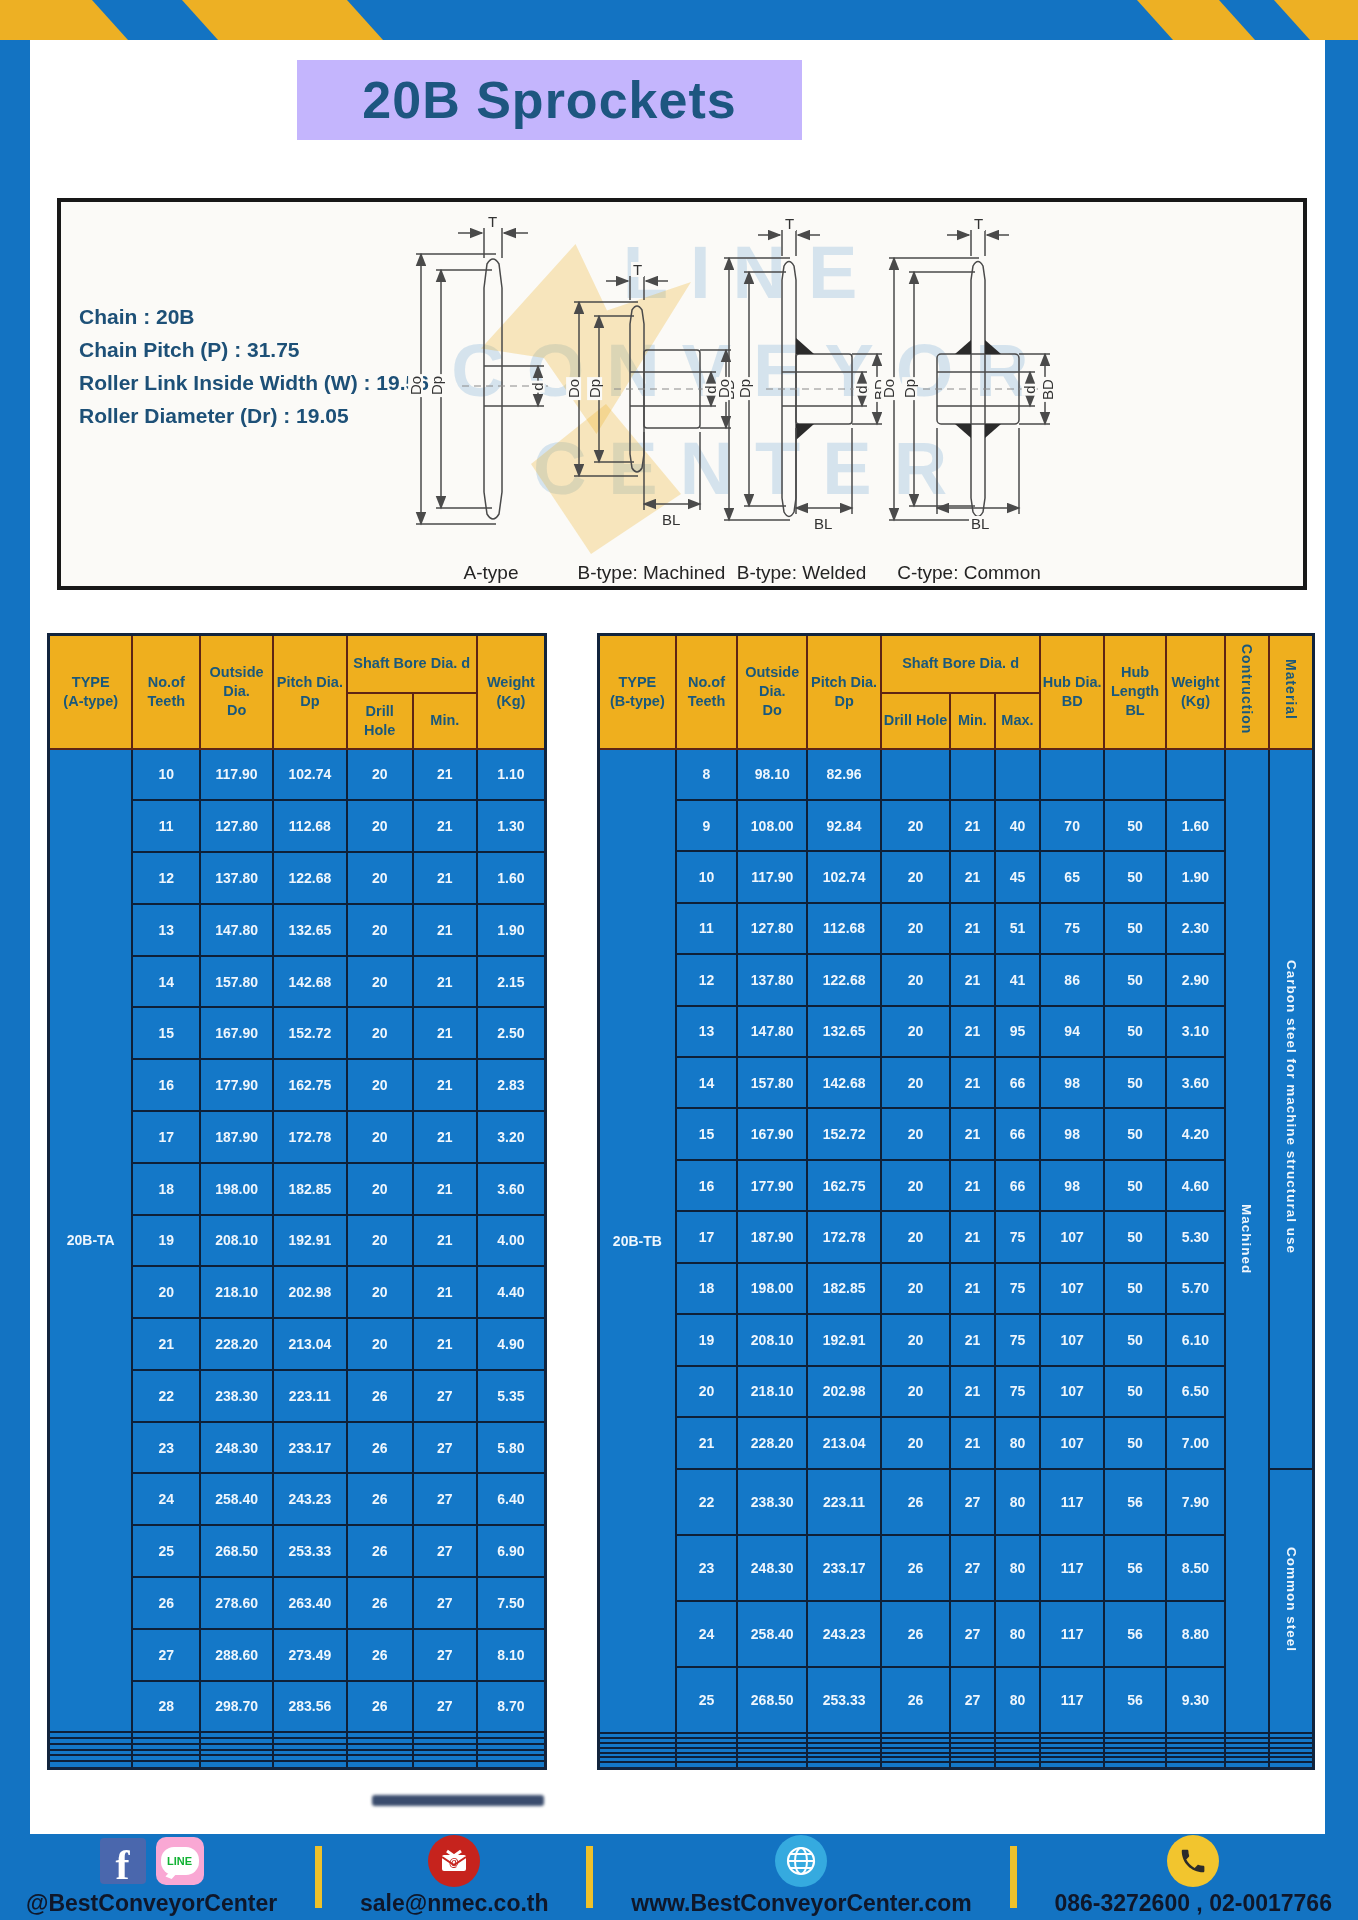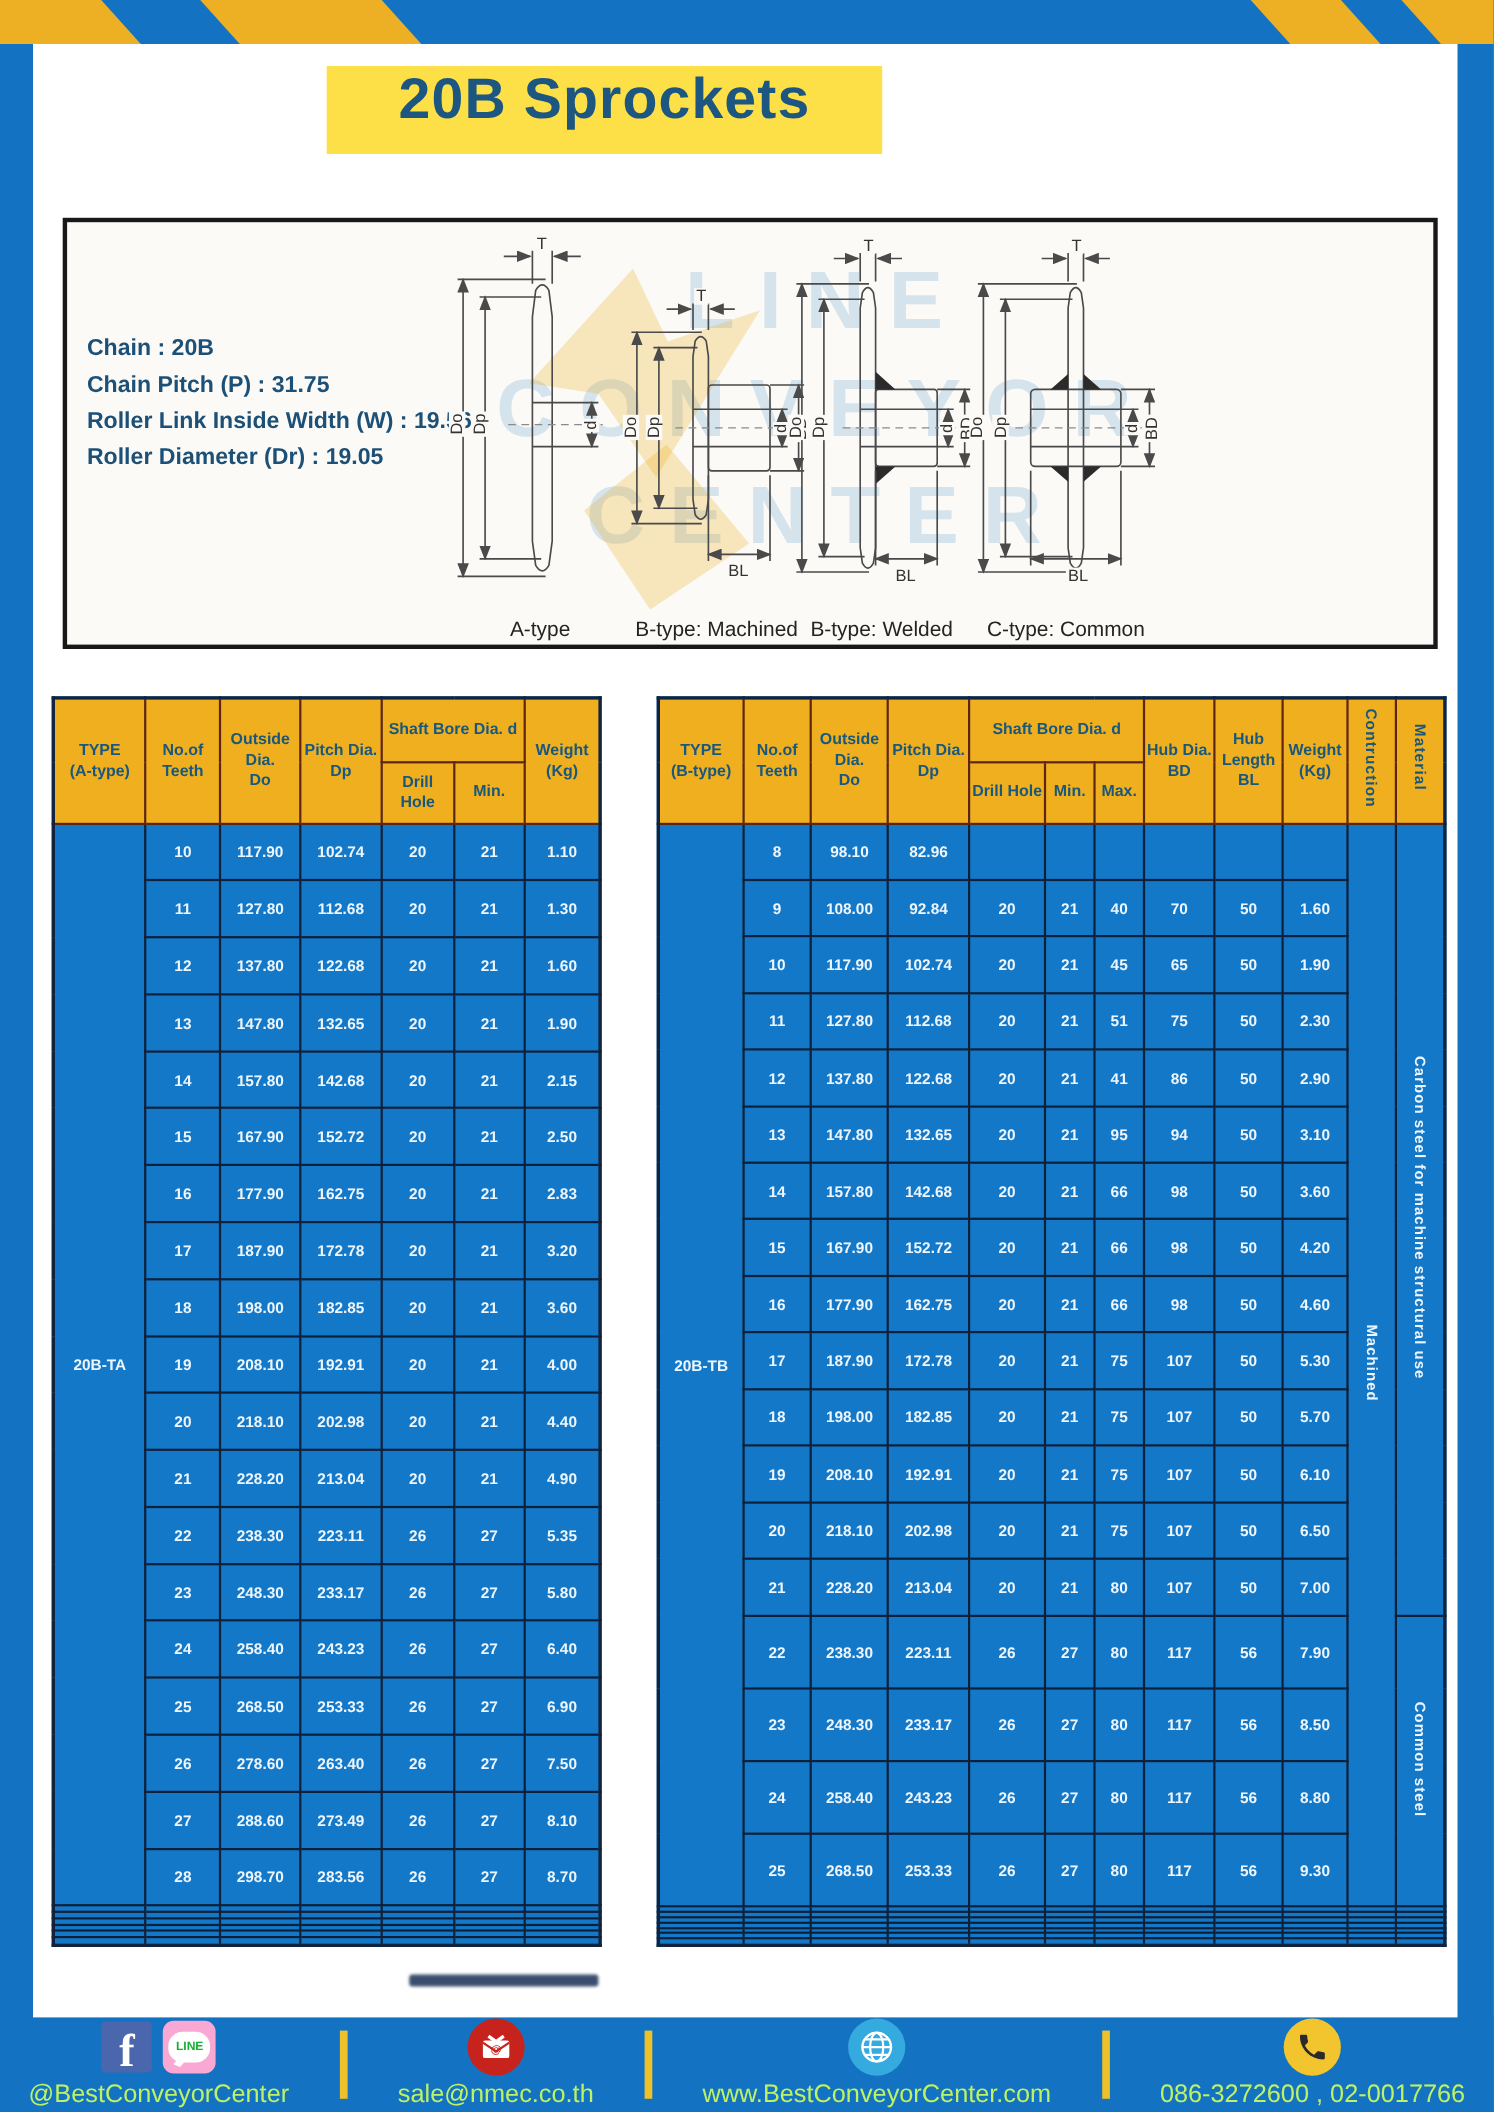--- a/index.html
+++ b/index.html
@@ -4,21 +4,21 @@
 <style>
   html,body{margin:0;padding:0;background:#888;}
   *{box-sizing:border-box;font-family:"Liberation Sans",sans-serif;}
   #canvas{position:relative;width:1358px;height:1920px;background:#1373c2;overflow:hidden;margin:0 auto;}
   
   #page-bg{position:absolute;left:30px;top:40px;width:1295px;height:1795px;background:#ffffff;}
   #top-bar{position:absolute;left:0;top:0;width:1358px;height:40px;background:#1373c2;overflow:hidden;}
   .stripe{position:absolute;top:-6px;height:52px;background:#edb024;transform:skewX(42deg);}
   #footer-bar{position:absolute;left:0;bottom:0;width:1358px;height:86px;background:#1373c2;display:flex;align-items:center;justify-content:space-between;padding:0 26px;}
   
-  #title-box{position:absolute;left:297px;top:60px;width:505px;height:80px;background:#fde047;display:flex;justify-content:center;}
+  #title-box{position:absolute;left:297px;top:60px;width:505px;height:80px;background:#c4b5fd;display:flex;align-items:center;justify-content:center;}
   #title-box h1{margin:0;font-size:52px;color:#1d5680;letter-spacing:1px;}
   
   #diagram-panel{position:absolute;left:57px;top:198px;width:1250px;height:392px;background:#fbfaf7;border:4px solid #181818;}
   #specs{position:absolute;left:18px;top:98px;width:360px;color:#1d5077;font-weight:bold;font-size:21px;line-height:33px;white-space:nowrap;}
   #watermark{position:absolute;left:350px;top:22px;width:680px;height:340px;pointer-events:none;}
   #watermark .wline{font-weight:bold;letter-spacing:22px;font-size:74px;color:rgba(125,175,215,0.30);line-height:98px;text-align:center;}
   .wm-shape{position:absolute;background:rgba(238,176,36,0.28);}
   .fig{position:absolute;top:12px;}
   .fig svg{display:block;}
   .fig .draw line,.fig .draw path,.fig .draw rect{stroke:#4a4a4a;stroke-width:1.5;fill:none;}
@@ -34,21 +34,21 @@
   table.spec{border-collapse:collapse;table-layout:fixed;width:100%;height:100%;background:#1478c8;border:3px solid #12243d;}
   table.spec th{background:#efaf1e;color:#19587c;border:2px solid #5e2514;font-size:14.5px;font-weight:bold;line-height:1.3;padding:1px;}
   table.spec td{border:2px solid #0e2038;color:#eef6fd;font-size:14px;font-weight:600;text-align:center;padding:0;}
   tr.h1{height:58px;}tr.h2{height:56px;}
   .vspan{writing-mode:vertical-rl;letter-spacing:1px;font-size:13.5px;display:inline-block;}
   th .vspan{font-size:14px;}
   td.typecell{font-size:15px;}
   
   .f-section{display:flex;flex-direction:column;align-items:center;gap:5px;}
   .f-icons{display:flex;gap:10px;align-items:center;height:48px;}
-  .f-text{color:#bef264;font-weight:normal;font-size:23px;white-space:nowrap;}
+  .f-text{color:#0f172a;font-weight:bold;font-size:23px;white-space:nowrap;}
   .f-divider{width:7px;height:62px;background:#eec12b;}
   .fb-badge{width:46px;height:46px;background:#4a67ad;border-radius:4px;display:flex;align-items:flex-end;justify-content:center;overflow:hidden;}
   .fb-badge span{color:#fff;font-size:42px;font-weight:bold;line-height:38px;font-family:"Liberation Serif",serif;}
   .line-badge{width:48px;height:48px;background:#f9a8d4;border-radius:10px;display:flex;align-items:center;justify-content:center;position:relative;}
   .line-bubble{width:38px;height:28px;background:#fff;border-radius:13px;display:flex;align-items:center;justify-content:center;color:#10b232;font-weight:bold;font-size:11px;}
   .line-tail{position:absolute;left:12px;bottom:7px;width:8px;height:8px;background:#fff;transform:skewX(-30deg) rotate(18deg);}
   .round-icon{width:52px;height:52px;border-radius:50%;display:flex;align-items:center;justify-content:center;}
   .artifact{position:absolute;left:372px;top:1795px;width:172px;height:11px;background:#1a2f55;opacity:.85;filter:blur(1.5px);border-radius:3px;}
 </style>
 </head>

